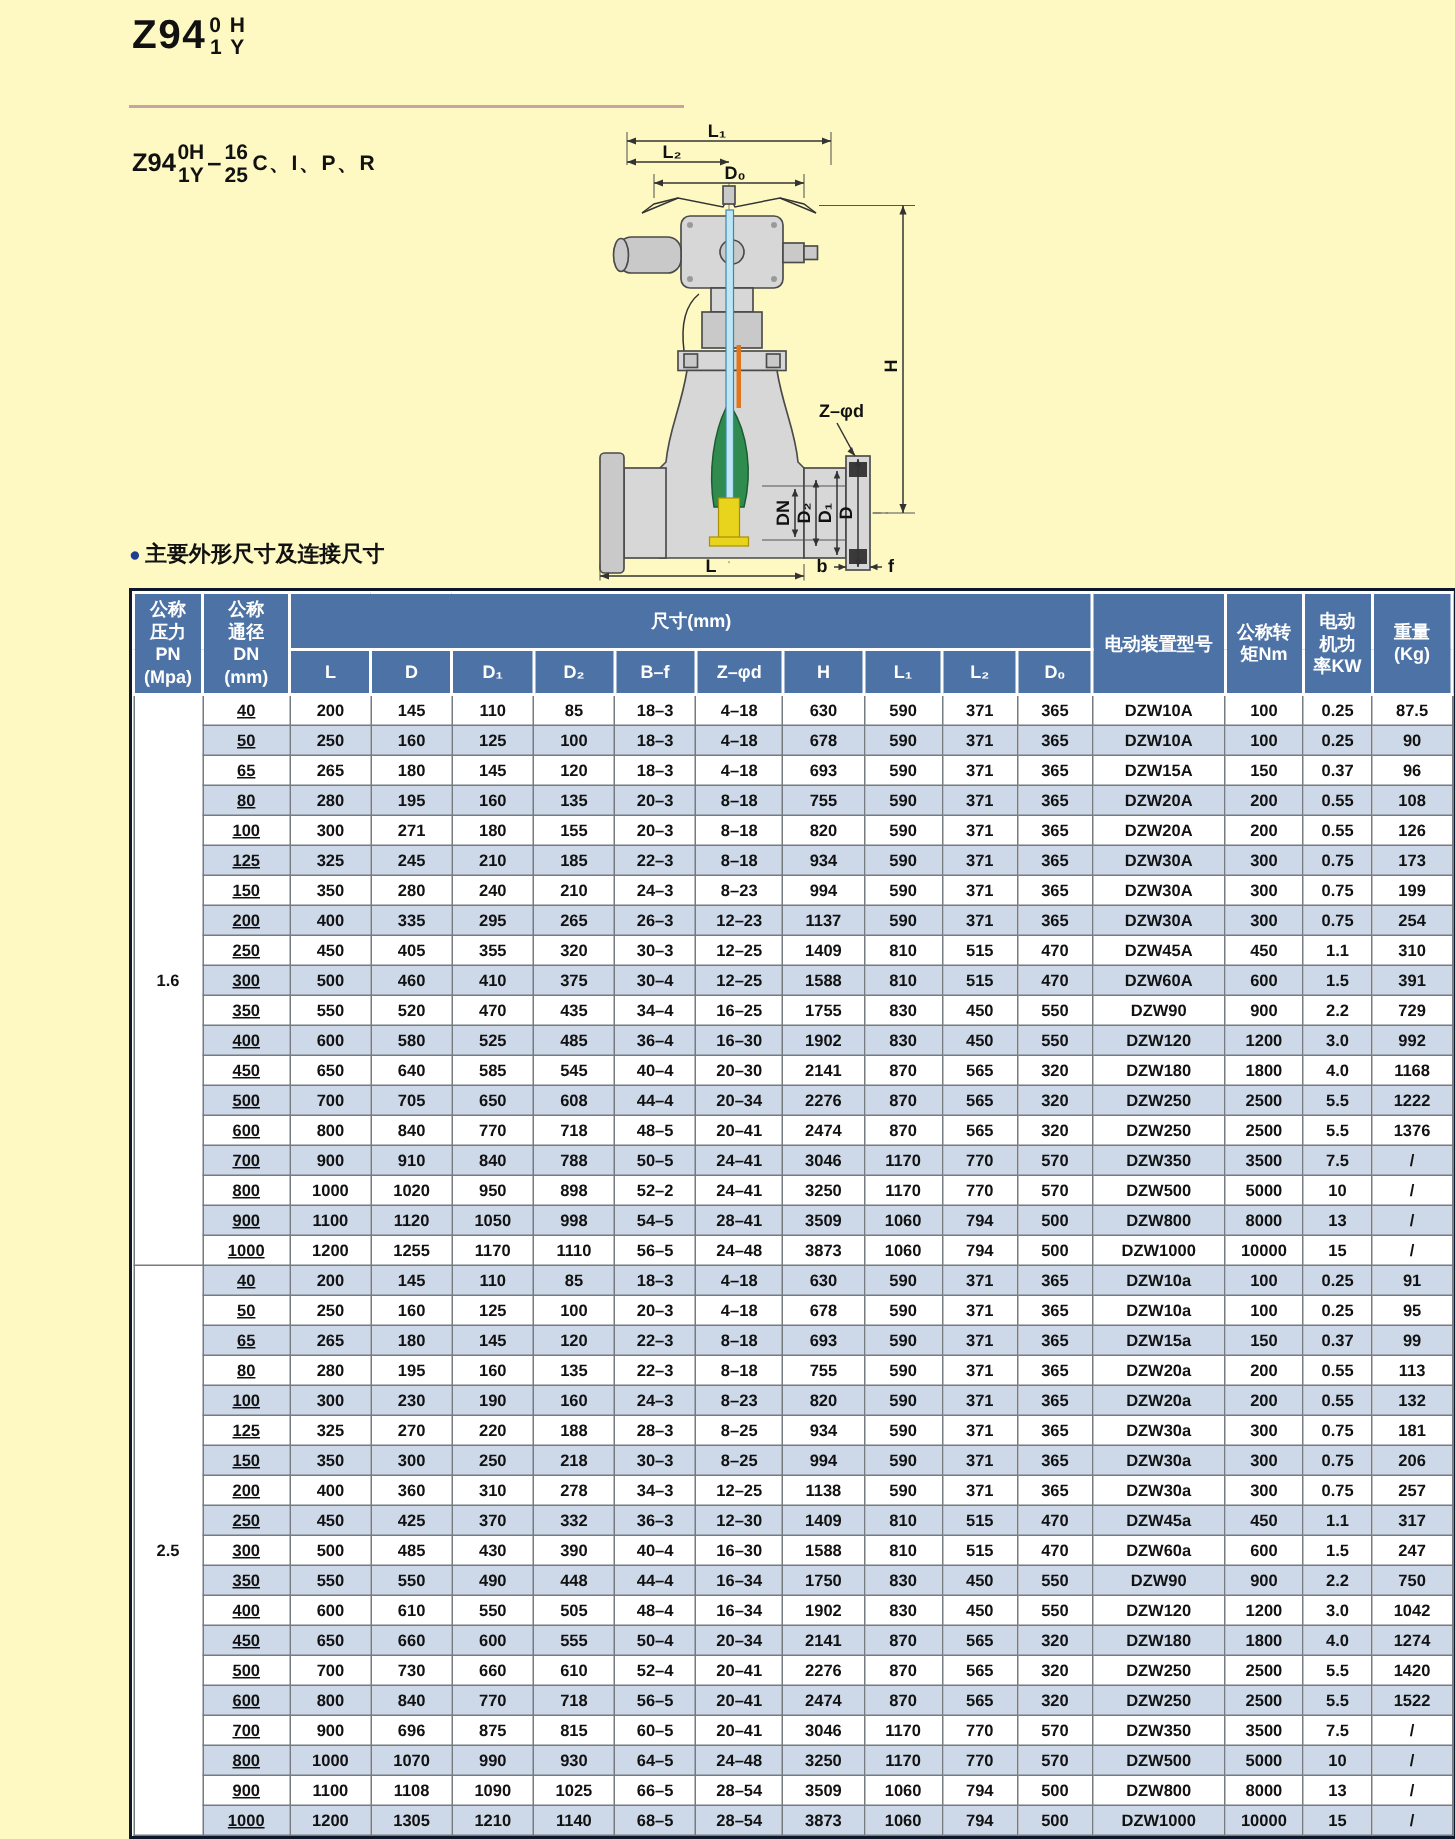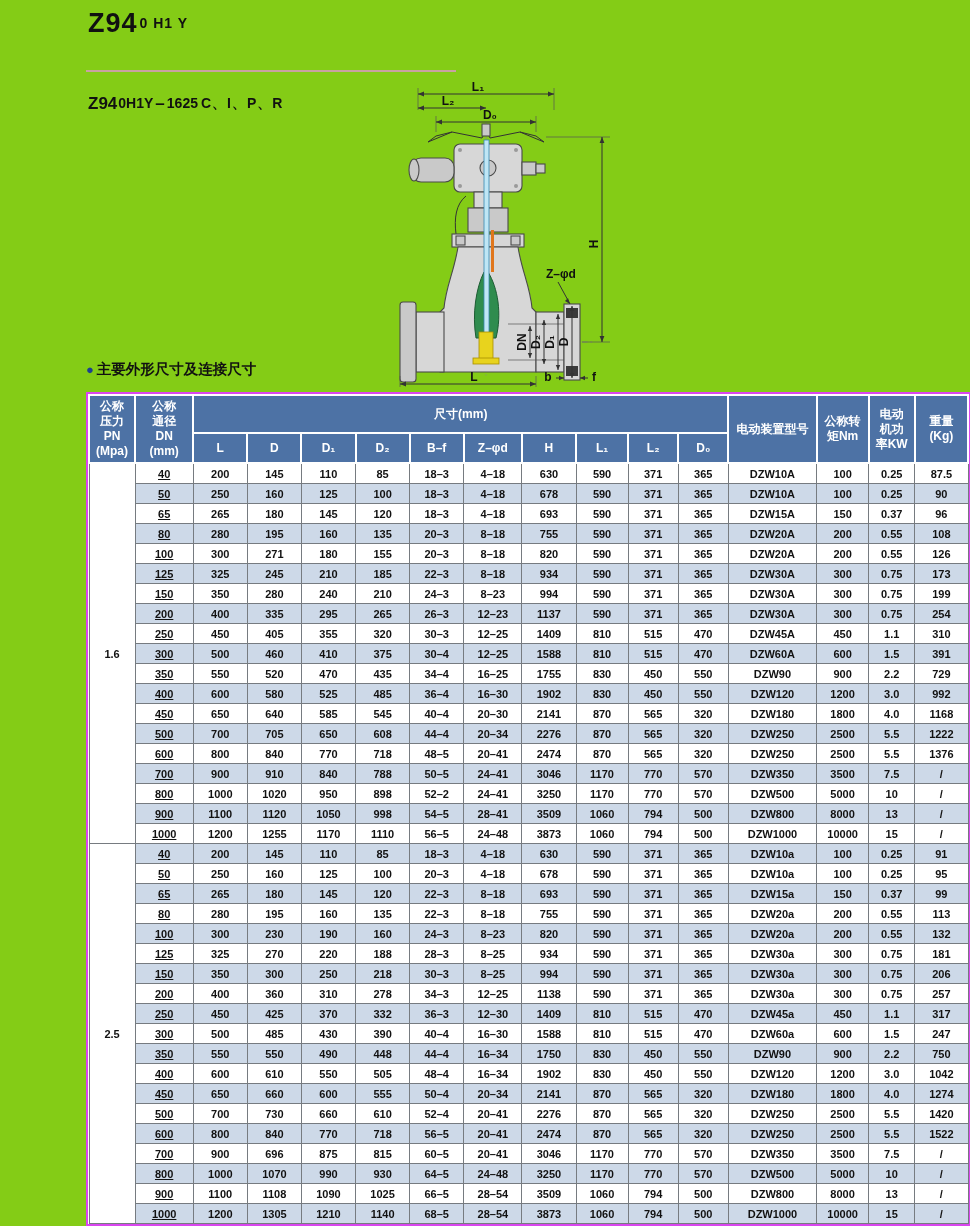--- a/index.html
+++ b/index.html
@@ -1,43 +1,43 @@
 <!DOCTYPE html>
 <html><head>
 <meta charset="utf-8">
 <style>
   html,body{margin:0;padding:0;}
   body{background:#e9e7e0;}
   .page{
     position:relative; width:970px; height:1226px; margin:0 auto;
-    background:#84cc16; overflow:hidden;
+    background:#fef9c3; overflow:hidden;
     font-family:"Liberation Sans","DejaVu Sans",sans-serif; color:#111;
   }
   
   .title{position:absolute; left:88px; top:8px; display:flex; align-items:center; font-weight:bold; font-size:27px; letter-spacing:1px;}
-  .frac{display:inline-flex; flex-direction:row; align-items:center; line-height:1.05; font-weight:bold;}
+  .frac{display:inline-flex; flex-direction:column; align-items:center; line-height:1.05; font-weight:bold;}
   .title .frac{font-size:14px; margin:0 2px;}
   .divider{position:absolute; left:86px; top:70px; width:370px; height:2px; background:#c9a2a2;}
   .model-line{position:absolute; left:88px; top:94px; display:flex; align-items:center; font-weight:bold; font-size:17px;}
   .model-line .frac{font-size:14px; margin:0 1px; line-height:1.1;}
   .model-line .dash{margin:0 1px;}
   .model-line .suffix{font-size:14px; letter-spacing:1px; margin-left:2px;}
   
   .section-heading{position:absolute; left:86px; top:360px; font-weight:bold; font-size:14.5px; display:flex; align-items:center; gap:3px;}
   .section-heading .bullet{color:#1d3f8f; font-size:13px;}
   
   .drawing{position:absolute; left:378px; top:80px; width:300px; height:308px;}
   .drawing text{font-family:"Liberation Sans","DejaVu Sans",sans-serif; font-size:12px; font-weight:bold; fill:#111;}
   .dim{stroke:#333; stroke-width:1; fill:none;}
   .thin{stroke:#555; stroke-width:0.7; fill:none;}
   .cl{stroke:#888; stroke-width:0.7; stroke-dasharray:6 3 1.5 3; fill:none;}
   .metal{fill:#d7d7d7; stroke:#4a4a4a; stroke-width:1.1;}
   .metal2{fill:#c9c9c9; stroke:#4a4a4a; stroke-width:1.1;}
   
-  .table-wrap{position:absolute; left:86px; top:392px; width:881px; border:2px solid #d946ef; background:#fff;}
+  .table-wrap{position:absolute; left:86px; top:392px; width:881px; border:2px solid #0f172a; background:#fff;}
   table.spec{border-collapse:collapse; width:100%; table-layout:fixed;}
   table.spec th{
     background:#4d72a5; color:#fff; font-weight:bold; font-size:12px;
     border:2px solid #fff; padding:1px 0; text-align:center; white-space:pre-line; line-height:1.25;
   }
   table.spec thead{border-bottom:2px solid #151515;}
   th.pn-h{background:#fff; color:#111; border:none; border-right:2px solid #151515; font-size:12px;}
   th.dn-h{border-right:2px solid #151515;}
   th.size-h{height:34px;}
   th.dim-h{height:26px;}

